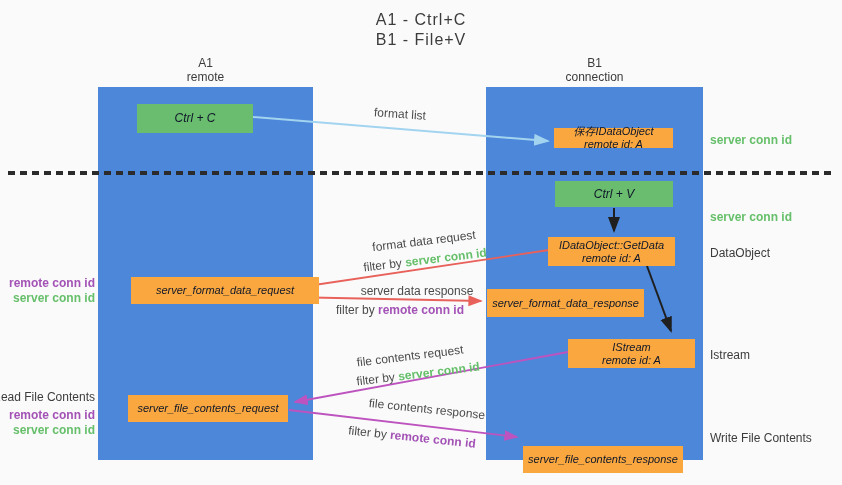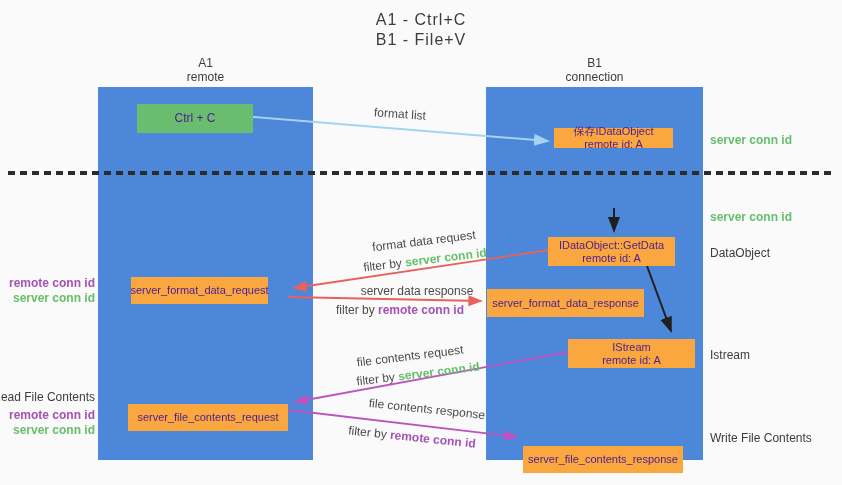--- a/index.html
+++ b/index.html
@@ -24,22 +24,23 @@
   .lane-header-left  { left:98px;  width:215px; }
   .lane-header-right { left:486px; width:217px; }
   .dotted {
     position:absolute; left:8px; top:171px; width:826px; height:4px;
     background:repeating-linear-gradient(90deg, #2b2b2b 0 7px, transparent 7px 12px);
   }
   .arrows { position:absolute; left:0; top:0; pointer-events:none; }
   .node {
     position:absolute; display:flex; flex-direction:column;
     align-items:center; justify-content:center;
-    color:#4c1d95; font-size:11px; line-height:13px; text-align:center;
+    color:#0f172a; font-size:11px; line-height:13px; text-align:center;
     white-space:nowrap;
+    font-style:italic;
   }
   .node-green  { background:var(--green_box,#6abd6e); font-size:12px; }
   .node-orange { background:var(--orange_box,#f9a73e); }
   .flow-label {
     position:absolute; font-size:12px; color:#4b4b4b;
     white-space:nowrap; transform:translate(-50%,-50%);
   }
   .rot-neg { transform:translate(-50%,-50%) rotate(-7deg); }
   .rot-pos { transform:translate(-50%,-50%) rotate(6deg); }
   .rot-sm  { transform:translate(-50%,-50%) rotate(4deg); }
@@ -106,35 +107,38 @@
     <line x1="289" y1="410" x2="517" y2="437" class="ln-magenta" marker-end="url(#mm)"></line>
   </svg>
 
   <div class="node node-green" style="left:137px;top:104px;width:116px;height:29px">
     <div>Ctrl + C</div>
   </div>
   <div class="node node-orange" style="left:554px;top:128px;width:119px;height:20px">
     <div>保存IDataObject</div>
     <div>remote id: A</div>
   </div>
+  <div class="node node-green" style="left:555px;top:181px;width:118px;height:26px">
+    <div>Ctrl + V</div>
+  </div>
   <div class="node node-orange" style="left:548px;top:237px;width:127px;height:29px">
     <div>IDataObject::GetData</div>
     <div>remote id: A</div>
   </div>
-  <div class="node node-orange" style="left:131px;top:277px;width:137px;height:27px">
+  <div class="node node-orange" style="left:131px;top:277px;width:188px;height:27px">
     <div>server_format_data_request</div>
   </div>
   <div class="node node-orange" style="left:487px;top:289px;width:157px;height:28px">
     <div>server_format_data_response</div>
   </div>
   <div class="node node-orange" style="left:568px;top:339px;width:127px;height:29px">
     <div>IStream</div>
     <div>remote id: A</div>
   </div>
-  <div class="node node-orange" style="left:128px;top:404px;width:160px;height:27px">
+  <div class="node node-orange" style="left:128px;top:395px;width:160px;height:27px">
     <div>server_file_contents_request</div>
   </div>
   <div class="node node-orange" style="left:523px;top:446px;width:160px;height:27px">
     <div>server_file_contents_response</div>
   </div>
 
   <div class="flow-label rot-sm" style="left:400px;top:114px">format list</div>
 
   <div class="flow-label rot-neg" style="left:424px;top:241px">format data request</div>
   <div class="flow-label rot-neg" style="left:425px;top:260px">

